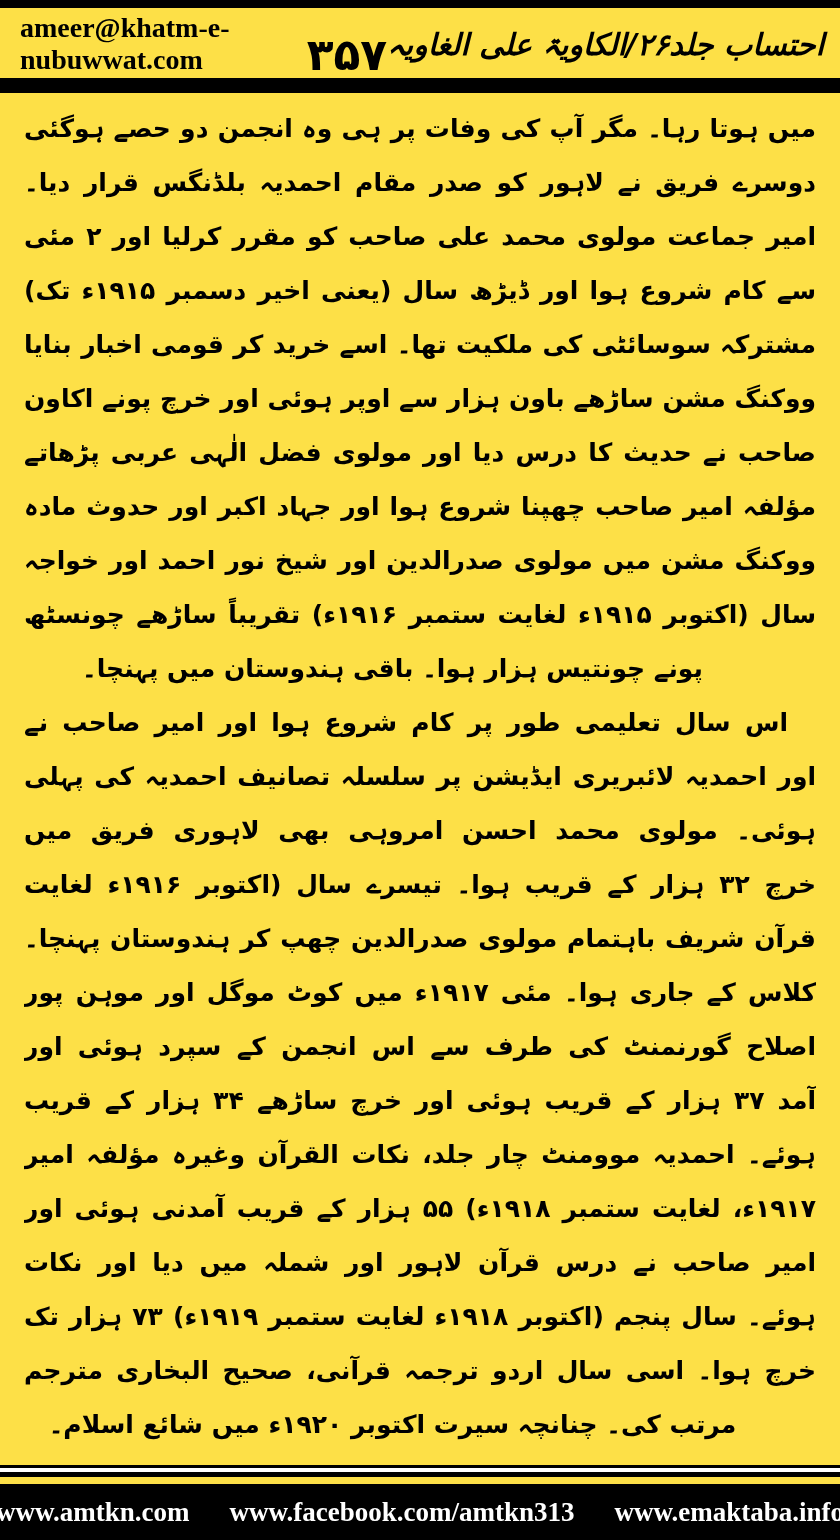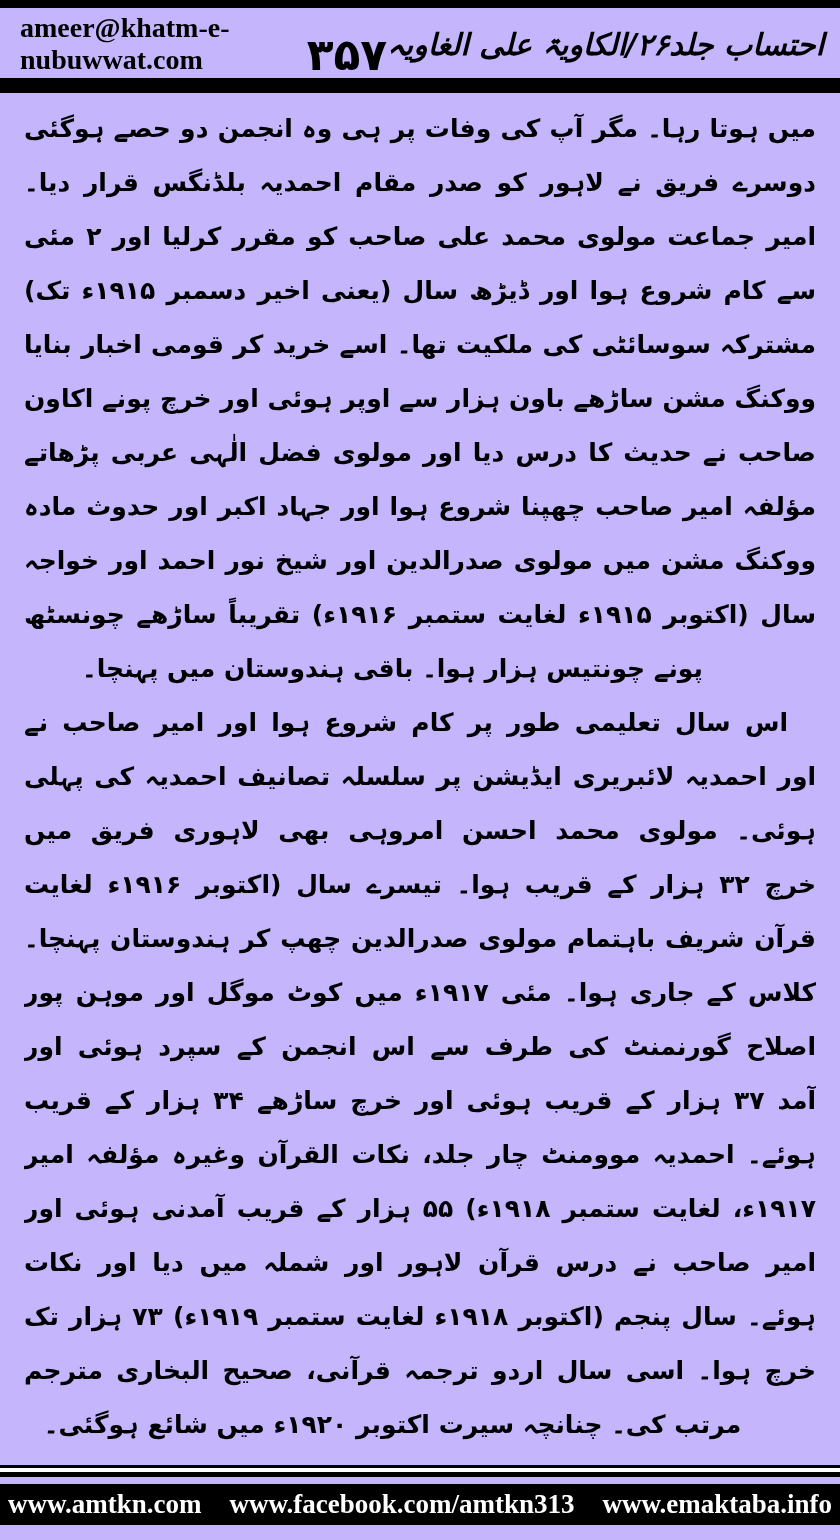--- a/index.html
+++ b/index.html
@@ -1,19 +1,19 @@
 <!DOCTYPE html>
 <html><head>
 <meta charset="utf-8">
 <style>
   html,body{margin:0;padding:0;background:#777;}
   .page{
     position:relative;
     width:840px;height:1540px;
-    background:#c4b5fd;
+    background:#fde047;
     margin:0 auto;
     overflow:hidden;
     box-sizing:border-box;
   }
   .topbar{
     position:absolute;top:0;left:0;width:840px;height:8px;background:#000;
   }
   .header{
     position:absolute;top:16px;left:0;width:840px;height:56px;
     display:flex;align-items:center;justify-content:space-between;
@@ -57,23 +57,23 @@
     padding-right:55px;
     box-sizing:border-box;
   }
   .footer-rules{
     position:absolute;top:1465px;left:0;width:840px;
   }
   .fr-thin{height:3px;background:#000;}
   .fr-gap{height:4px;background:#fff;}
   .fr-mid{height:5px;background:#000;}
   .footer-bar{
-    position:absolute;top:1484px;left:0;width:840px;height:41px;
+    position:absolute;top:1484px;left:0;width:840px;height:56px;
     background:#000;color:#fff;
-    display:flex;align-items:center;justify-content:center;gap:28px;
+    display:flex;align-items:center;justify-content:center;gap:40px;
     font-family:"Liberation Serif",serif;font-weight:bold;font-size:27px;
   }
   .footer-bar span{white-space:nowrap;}
 </style>
 </head>
 <body>
 
 <div class="page">
 
   <div class="topbar"></div>
@@ -106,21 +106,21 @@
     <div class="ln j">خرچ ۳۲ ہزار کے قریب ہوا۔ تیسرے سال (اکتوبر ۱۹۱۶ء لغایت ۱۹۱۷ء) میں انگریزی ترجمہ</div>
     <div class="ln j">قرآن شریف باہتمام مولوی صدرالدین چھپ کر ہندوستان پہنچا۔ مسلم ہائی سکول مع کیمبرج</div>
     <div class="ln j">کلاس کے جاری ہوا۔ مئی ۱۹۱۷ء میں کوٹ موگل اور موہن پور ضلع سیالکوٹ میں قوم پکھی وارہ کی</div>
     <div class="ln j">اصلاح گورنمنٹ کی طرف سے اس انجمن کے سپرد ہوئی اور حسن کارکردگی میں انعام حاصل کیا۔</div>
     <div class="ln j">آمد ۳۷ ہزار کے قریب ہوئی اور خرچ ساڑھے ۳۴ ہزار کے قریب ہوا۔ یہ رسائل بھی جاری</div>
     <div class="ln j">ہوئے۔ احمدیہ موومنٹ چار جلد، نکات القرآن وغیرہ مؤلفہ امیر صاحب سال چہارم (اکتوبر</div>
     <div class="ln j">۱۹۱۷ء، لغایت ستمبر ۱۹۱۸ء) ۵۵ ہزار کے قریب آمدنی ہوئی اور ۵۲ ہزار خرچ ہوا۔ مبلغین بھیجے اور</div>
     <div class="ln j">امیر صاحب نے درس قرآن لاہور اور شملہ میں دیا اور نکات القرآن اور حقیقت المسیح شائع</div>
     <div class="ln j">ہوئے۔ سال پنجم (اکتوبر ۱۹۱۸ء لغایت ستمبر ۱۹۱۹ء) ۷۳ ہزار تک آمدنی ہوئی اور ۶۷ ہزار تک</div>
     <div class="ln j">خرچ ہوا۔ اسی سال اردو ترجمہ قرآنی، صحیح البخاری مترجم اور سیرت النبی ﷺ امیر صاحب نے</div>
-    <div class="ln end">مرتب کی۔ چنانچہ سیرت اکتوبر ۱۹۲۰ء میں شائع ہوگئی۔</div>
+    <div class="ln end">مرتب کی۔ چنانچہ سیرت اکتوبر ۱۹۲۰ء میں شائع اسلام۔</div>
   </div>
 
   <div class="footer-rules">
     <div class="fr-thin"></div>
     <div class="fr-gap"></div>
     <div class="fr-mid"></div>
   </div>
 
   <div class="footer-bar">
     <span>www.amtkn.com</span>

